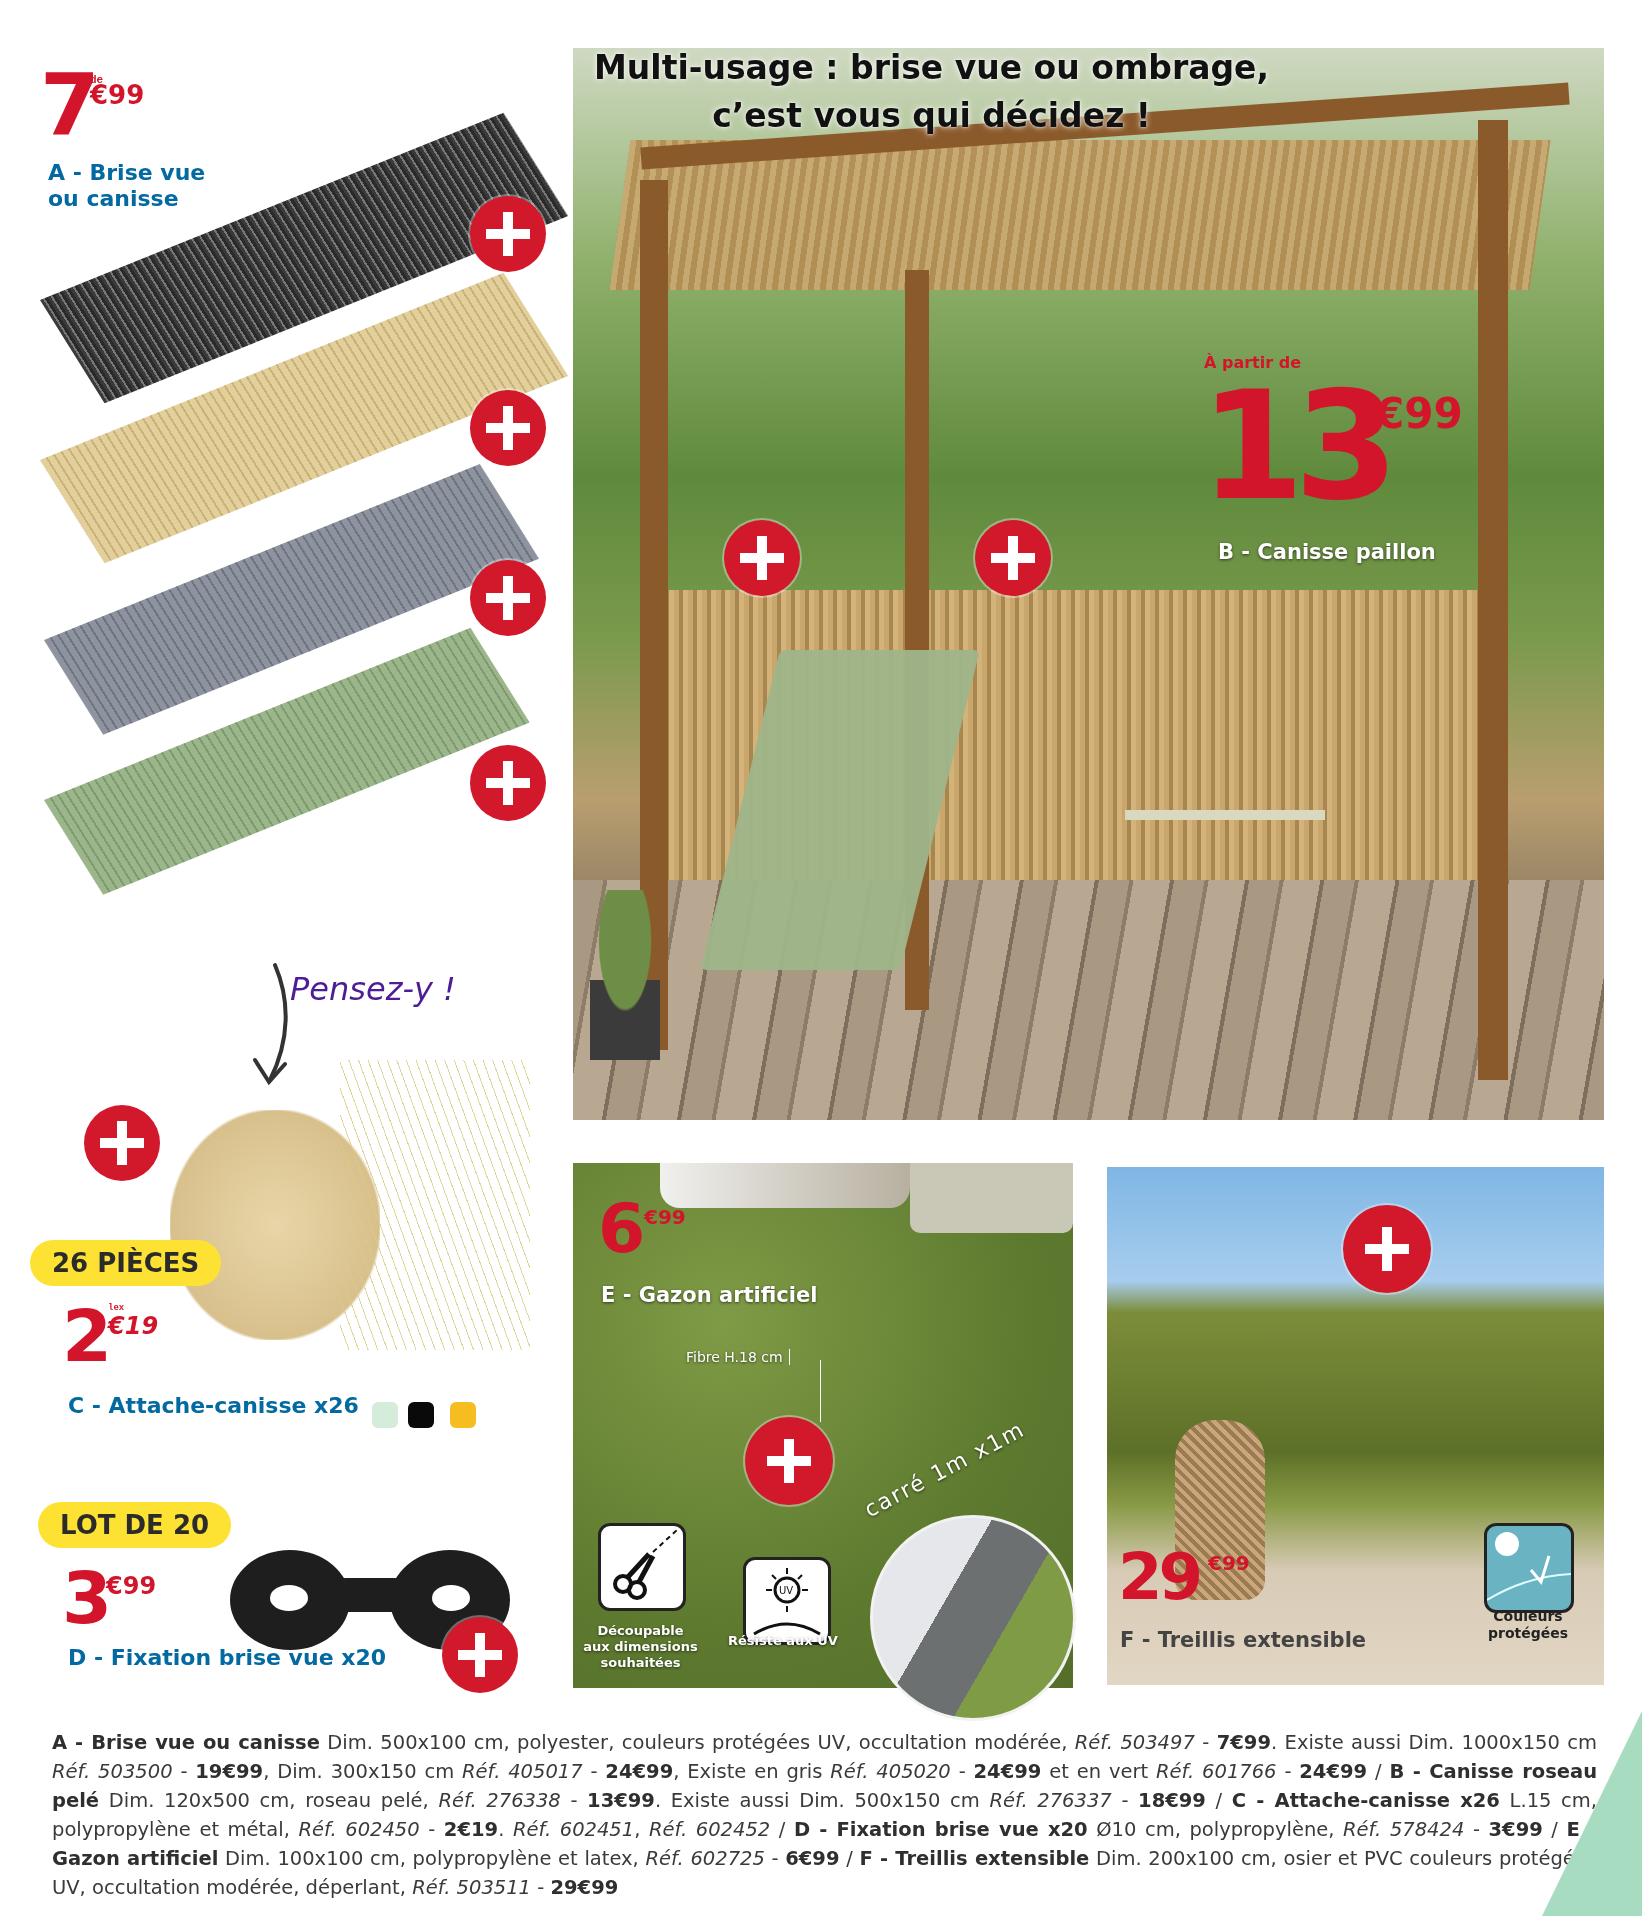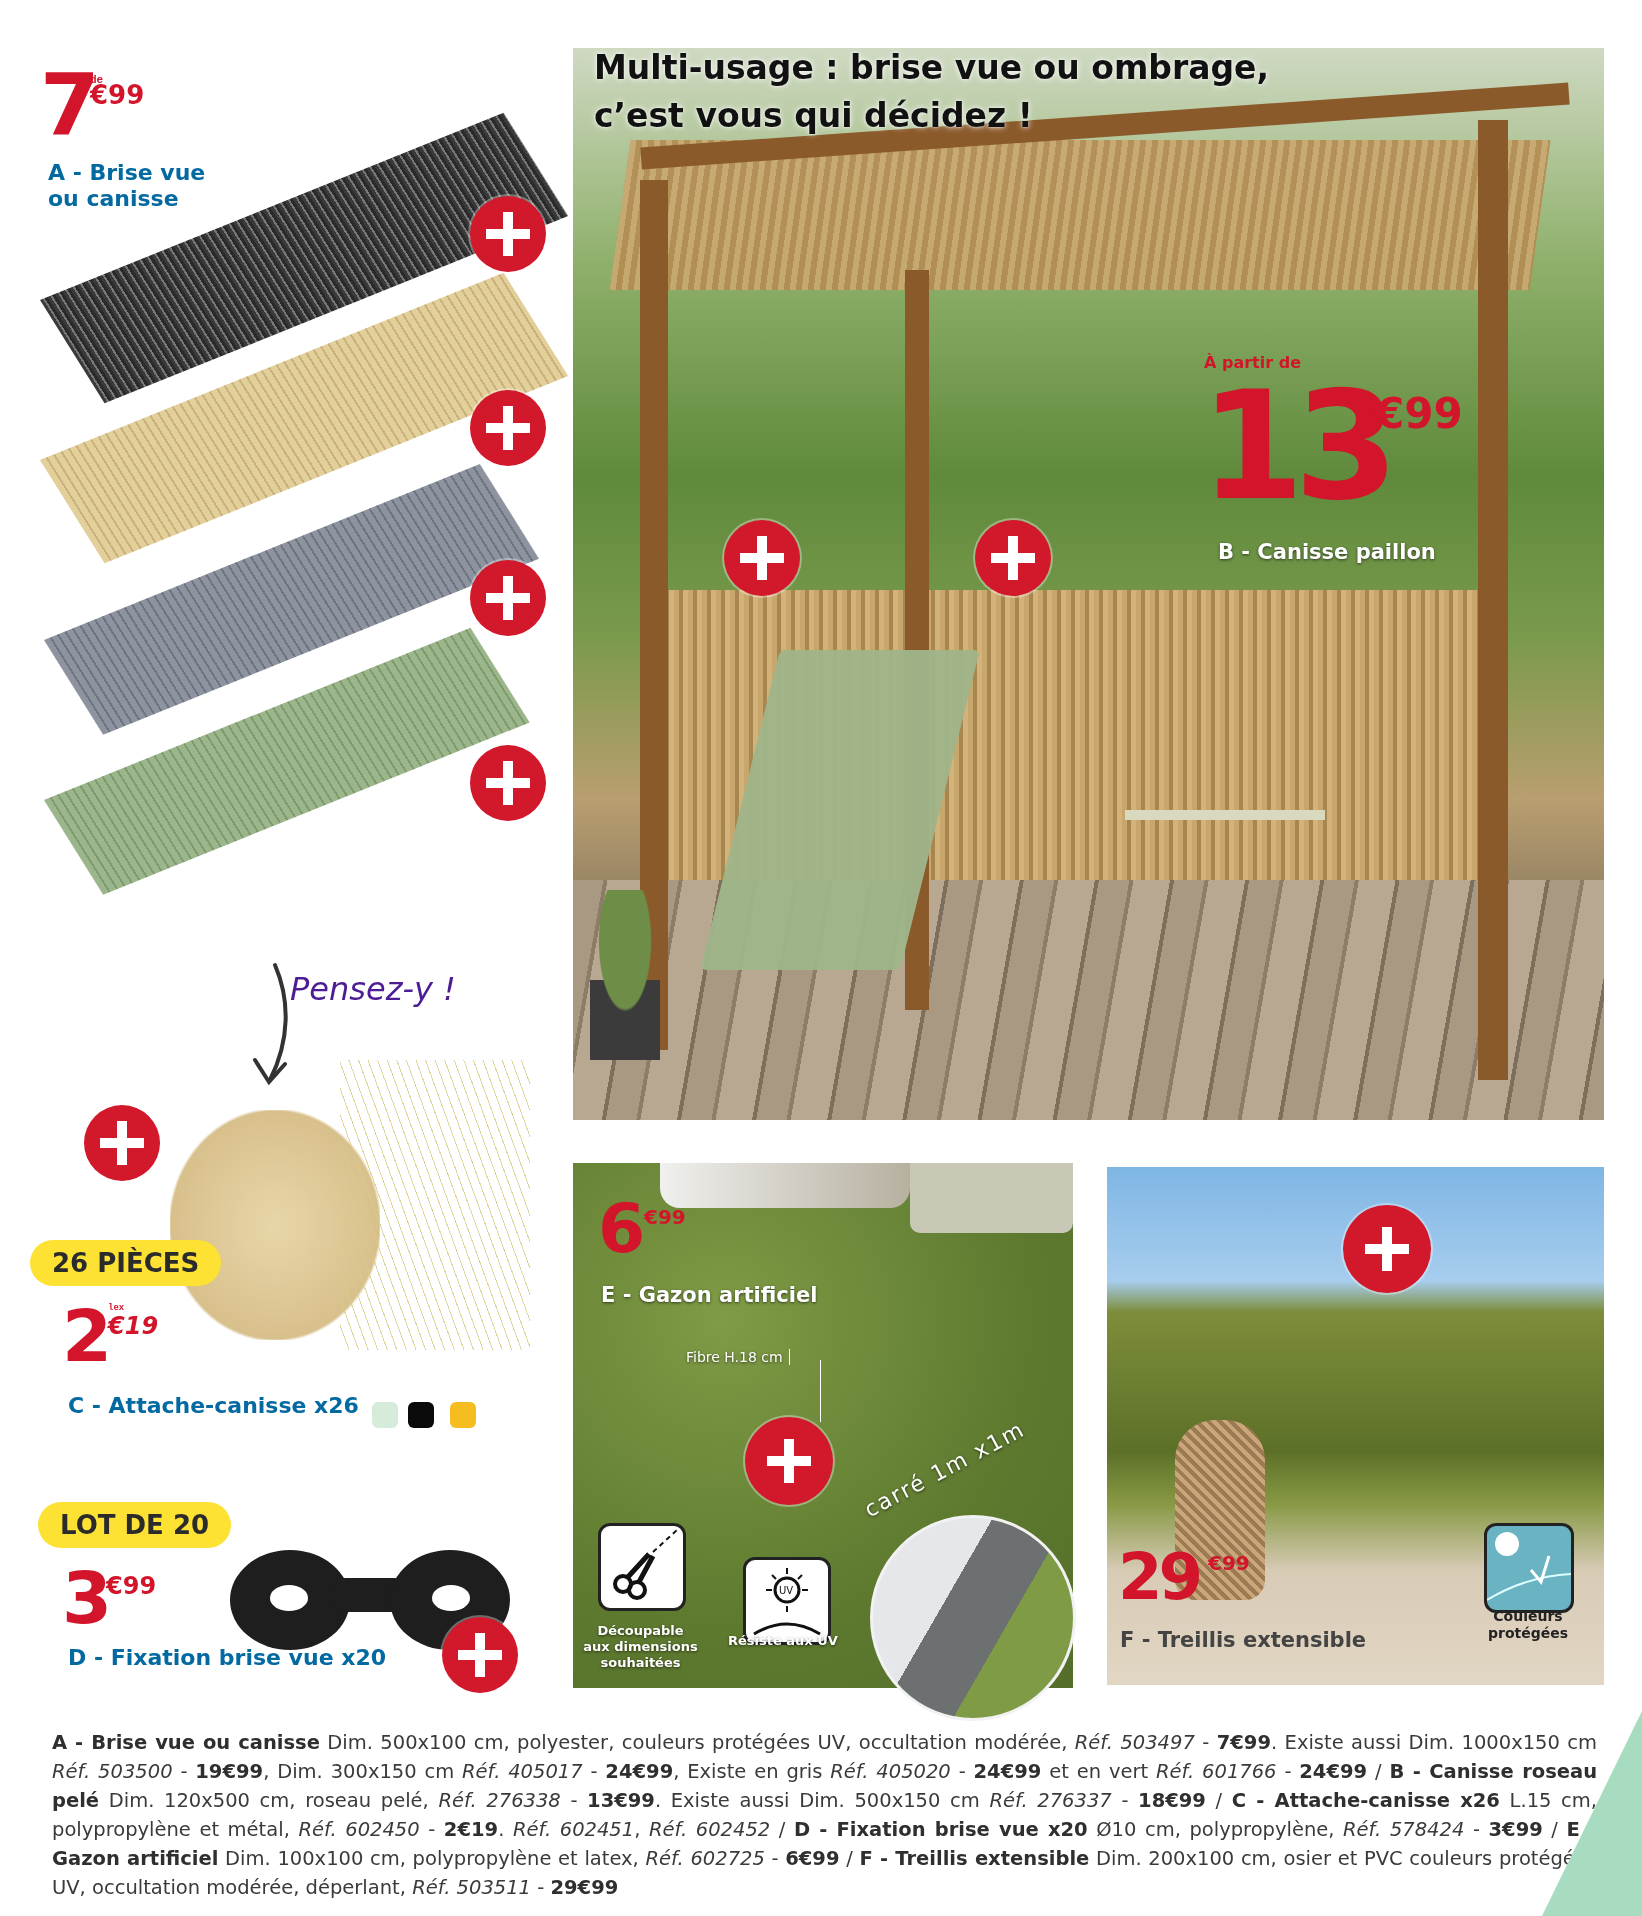--- a/index.html
+++ b/index.html
@@ -99,21 +99,21 @@
 <div class="abs deck"></div>
 <div class="abs pergola-roof"></div>
 <div class="abs beam" style="left:640px;top:180px;width:28px;height:870px;"></div>
 <div class="abs beam" style="left:905px;top:270px;width:24px;height:740px;"></div>
 <div class="abs beam" style="left:1478px;top:120px;width:30px;height:960px;"></div>
 <div class="abs beam" style="left:640px;top:115px;width:930px;height:22px;transform:rotate(-4deg);"></div>
 <div class="abs chair"></div>
 <div class="abs" style="left:1125px;top:810px;width:200px;height:10px;background:#d9d9c0;"></div>
 <div class="abs" style="left:580px;top:890px;width:90px;height:170px;background:radial-gradient(ellipse at 50% 30%,#6e8d47 40%,transparent 42%),linear-gradient(#3b3b3b,#3b3b3b) 10px 90px/70px 80px no-repeat;"></div>
 
-<div class="abs" style="left:594px;top:44px;font-family:'DejaVu Sans',sans-serif;font-weight:700;font-size:33px;line-height:48px;color:#111;text-shadow:0 0 6px rgba(255,255,255,0.9),0 0 2px rgba(255,255,255,0.9);">
+<div class="abs" style="left:594px;top:44px;font-family:'DejaVu Sans',sans-serif;font-weight:700;font-size:33px;line-height:48px;color:#111;text-shadow:0 0 6px rgba(255,255,255,0.9),0 0 2px rgba(255,255,255,0.9);text-align:center;">
   <div>Multi-usage : brise vue ou ombrage,</div>
   <div>c’est vous qui décidez !</div>
 </div>
 
 <div class="abs" style="left:1200px;top:355px;">
   <div class="price-small" style="font-size:16px;margin-left:4px;">À partir de</div>
   <span class="price-big" style="font-size:150px;letter-spacing:-10px;">13</span>
   <span class="abs price-small" style="left:175px;top:38px;font-size:42px;">€99</span>
 </div>
 <div class="abs label-white" style="left:1218px;top:540px;font-size:21px;">B - Canisse paillon</div>

